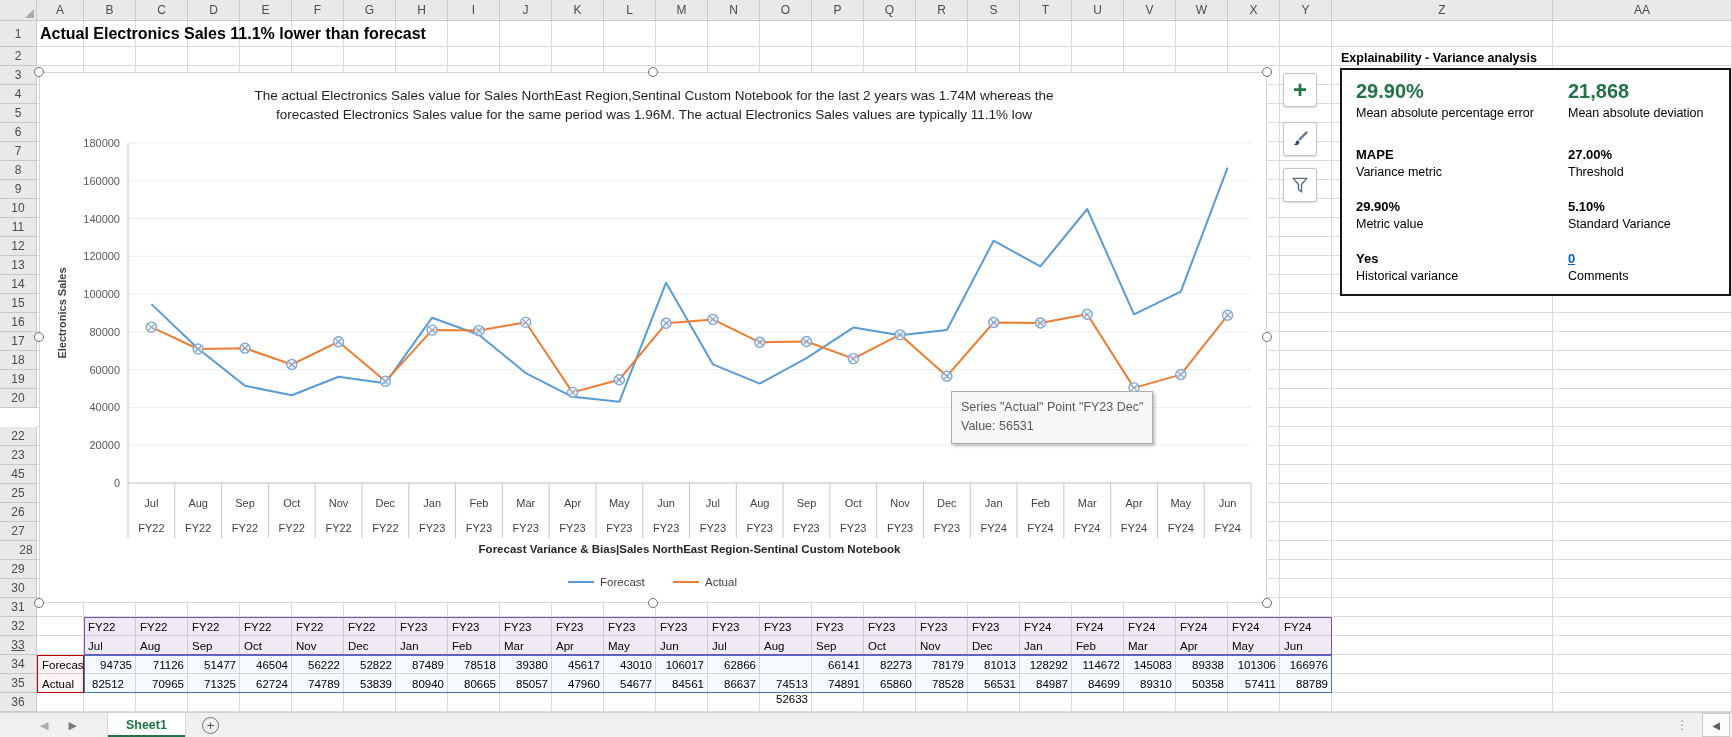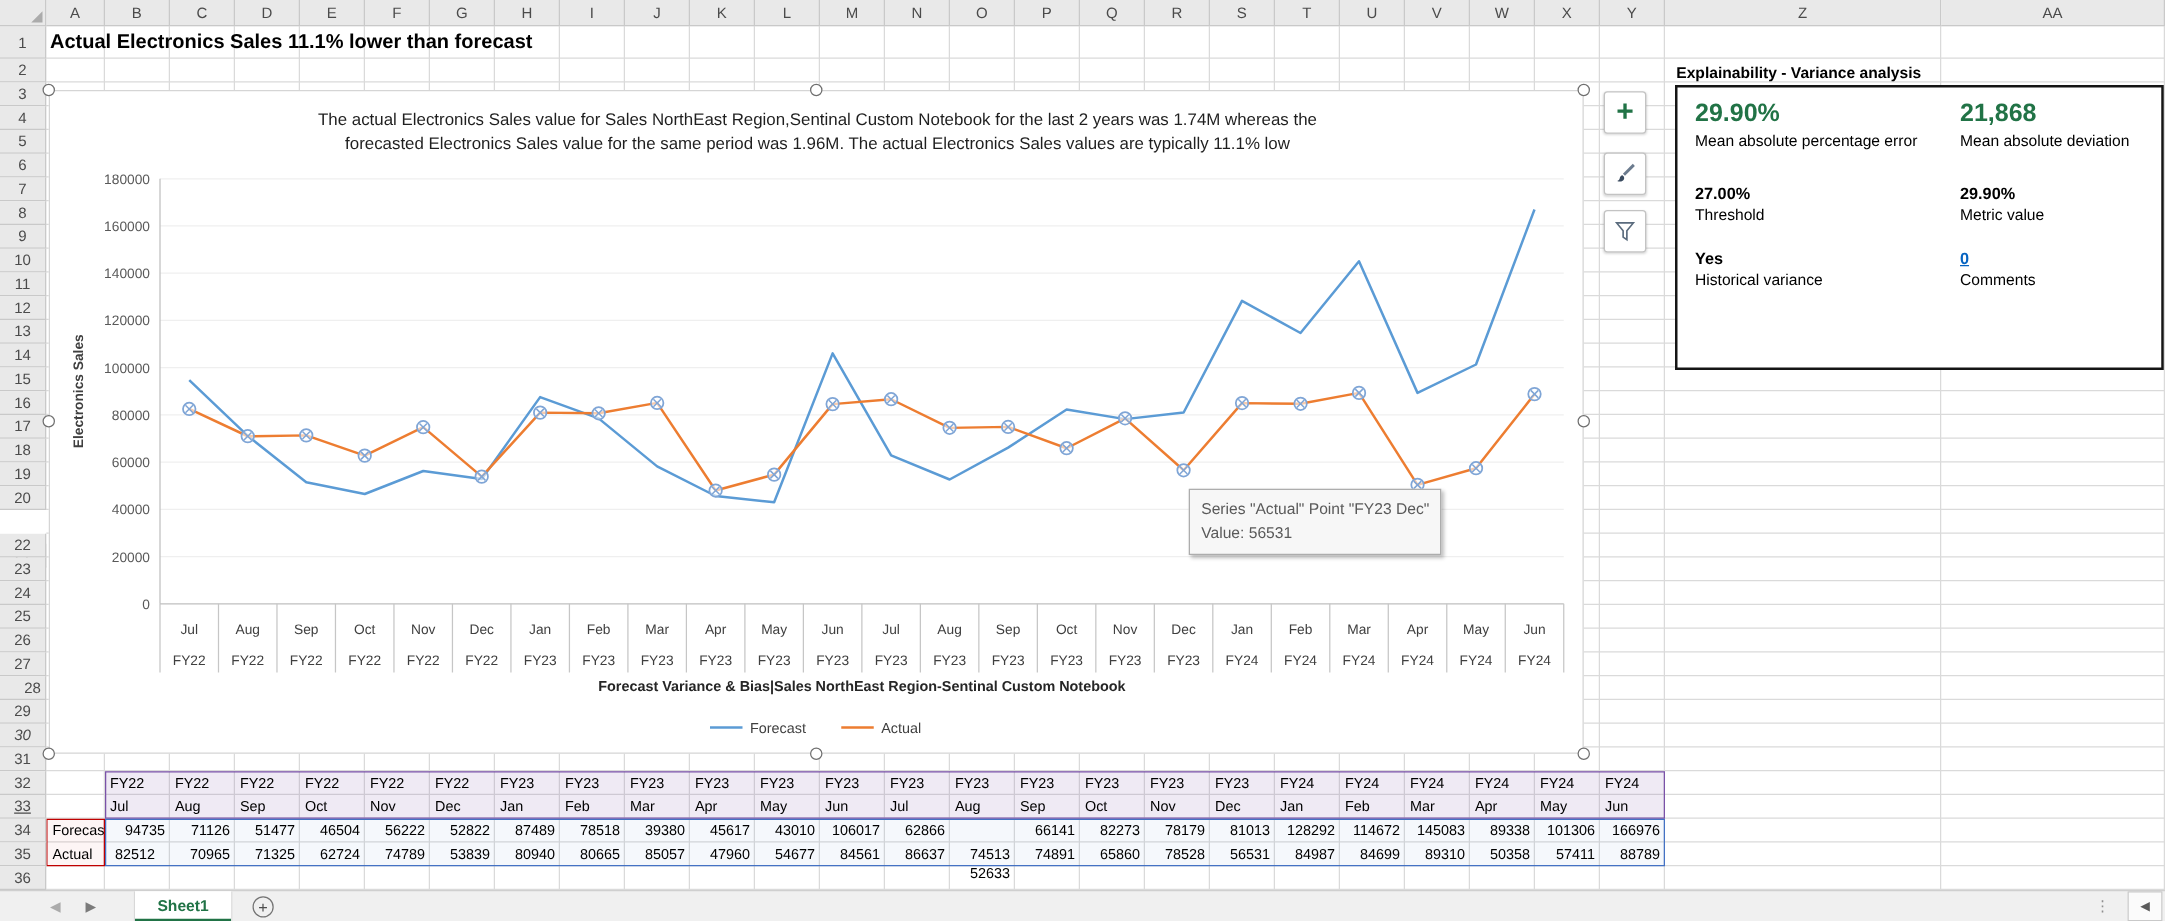--- a/index.html
+++ b/index.html
@@ -151,27 +151,27 @@
       <div class="row-hdr" style="top: 275px; height: 19px;">14</div>
       <div class="row-hdr" style="top: 294px; height: 19px;">15</div>
       <div class="row-hdr" style="top: 313px; height: 19px;">16</div>
       <div class="row-hdr" style="top: 332px; height: 19px;">17</div>
       <div class="row-hdr" style="top: 351px; height: 19px;">18</div>
       <div class="row-hdr" style="top: 370px; height: 19px;">19</div>
       <div class="row-hdr" style="top: 389px; height: 19px;">20</div>
       <div class="row-hdr" style="top: 408px; height: 19px; margin-top: 27px;">21</div>
       <div class="row-hdr" style="top: 427px; height: 19px;">22</div>
       <div class="row-hdr" style="top: 446px; height: 19px;">23</div>
-      <div class="row-hdr" style="top: 465px; height: 19px;">24</div>
+      <div class="row-hdr" style="top: 465px; height: 19px;">45</div>
       <div class="row-hdr" style="top: 484px; height: 19px;">25</div>
       <div class="row-hdr" style="top: 503px; height: 19px;">26</div>
       <div class="row-hdr" style="top: 522px; height: 19px;">27</div>
       <div class="row-hdr" style="top: 541px; height: 19px; padding-left: 16px;">28</div>
       <div class="row-hdr" style="top: 560px; height: 19px;">29</div>
-      <div class="row-hdr" style="top: 579px; height: 19px; font-style: italic;">30</div>
+      <div class="row-hdr" style="top: 579px; height: 19px;">30</div>
       <div class="row-hdr" style="top: 598px; height: 19px;">31</div>
       <div class="row-hdr" style="top: 617px; height: 19px;">32</div>
       <div class="row-hdr" style="top: 636px; height: 19px; text-decoration: underline;">33</div>
       <div class="row-hdr" style="top: 655px; height: 19px;">34</div>
       <div class="row-hdr" style="top: 674px; height: 19px;">35</div>
       <div class="row-hdr" style="top: 693px; height: 19px;">36</div>
       <div class="range" style="left: 84px; top: 617px; width: 1248px; height: 38px; border: 1px solid rgb(122, 82, 168); background: rgba(122, 82, 168, 0.12);"></div>
       <div class="range" style="left: 84px; top: 655px; width: 1248px; height: 38px; border: 1px solid rgb(68, 114, 196); background: rgba(68, 114, 196, 0.05);"></div>
       <div class="range" style="left: 37px; top: 655px; width: 47px; height: 38px; border: 1px solid rgb(192, 0, 0); background: rgba(192, 0, 0, 0.04);"></div>
       <div class="cell txt" style="left: 84px; top: 617px; width: 52px;">FY22</div>
@@ -526,26 +526,34 @@
   <div id="panel">
       <div>
         <div class="pv-big">29.90%</div>
         <div class="pl">Mean absolute percentage error</div>
       </div>
       <div>
         <div class="pv-big">21,868</div>
         <div class="pl">Mean absolute deviation</div>
       </div>
       <div>
+        <div class="pv-bold">MAPE</div>
+        <div class="pl">Variance metric</div>
+      </div>
+      <div>
         <div class="pv-bold">27.00%</div>
         <div class="pl">Threshold</div>
       </div>
       <div>
         <div class="pv-bold">29.90%</div>
         <div class="pl">Metric value</div>
+      </div>
+      <div>
+        <div class="pv-bold">5.10%</div>
+        <div class="pl">Standard Variance</div>
       </div>
       <div>
         <div class="pv-bold">Yes</div>
         <div class="pl">Historical variance</div>
       </div>
       <div>
         <div class="pv-link">0</div>
         <div class="pl">Comments</div>
       </div>
     </div>

